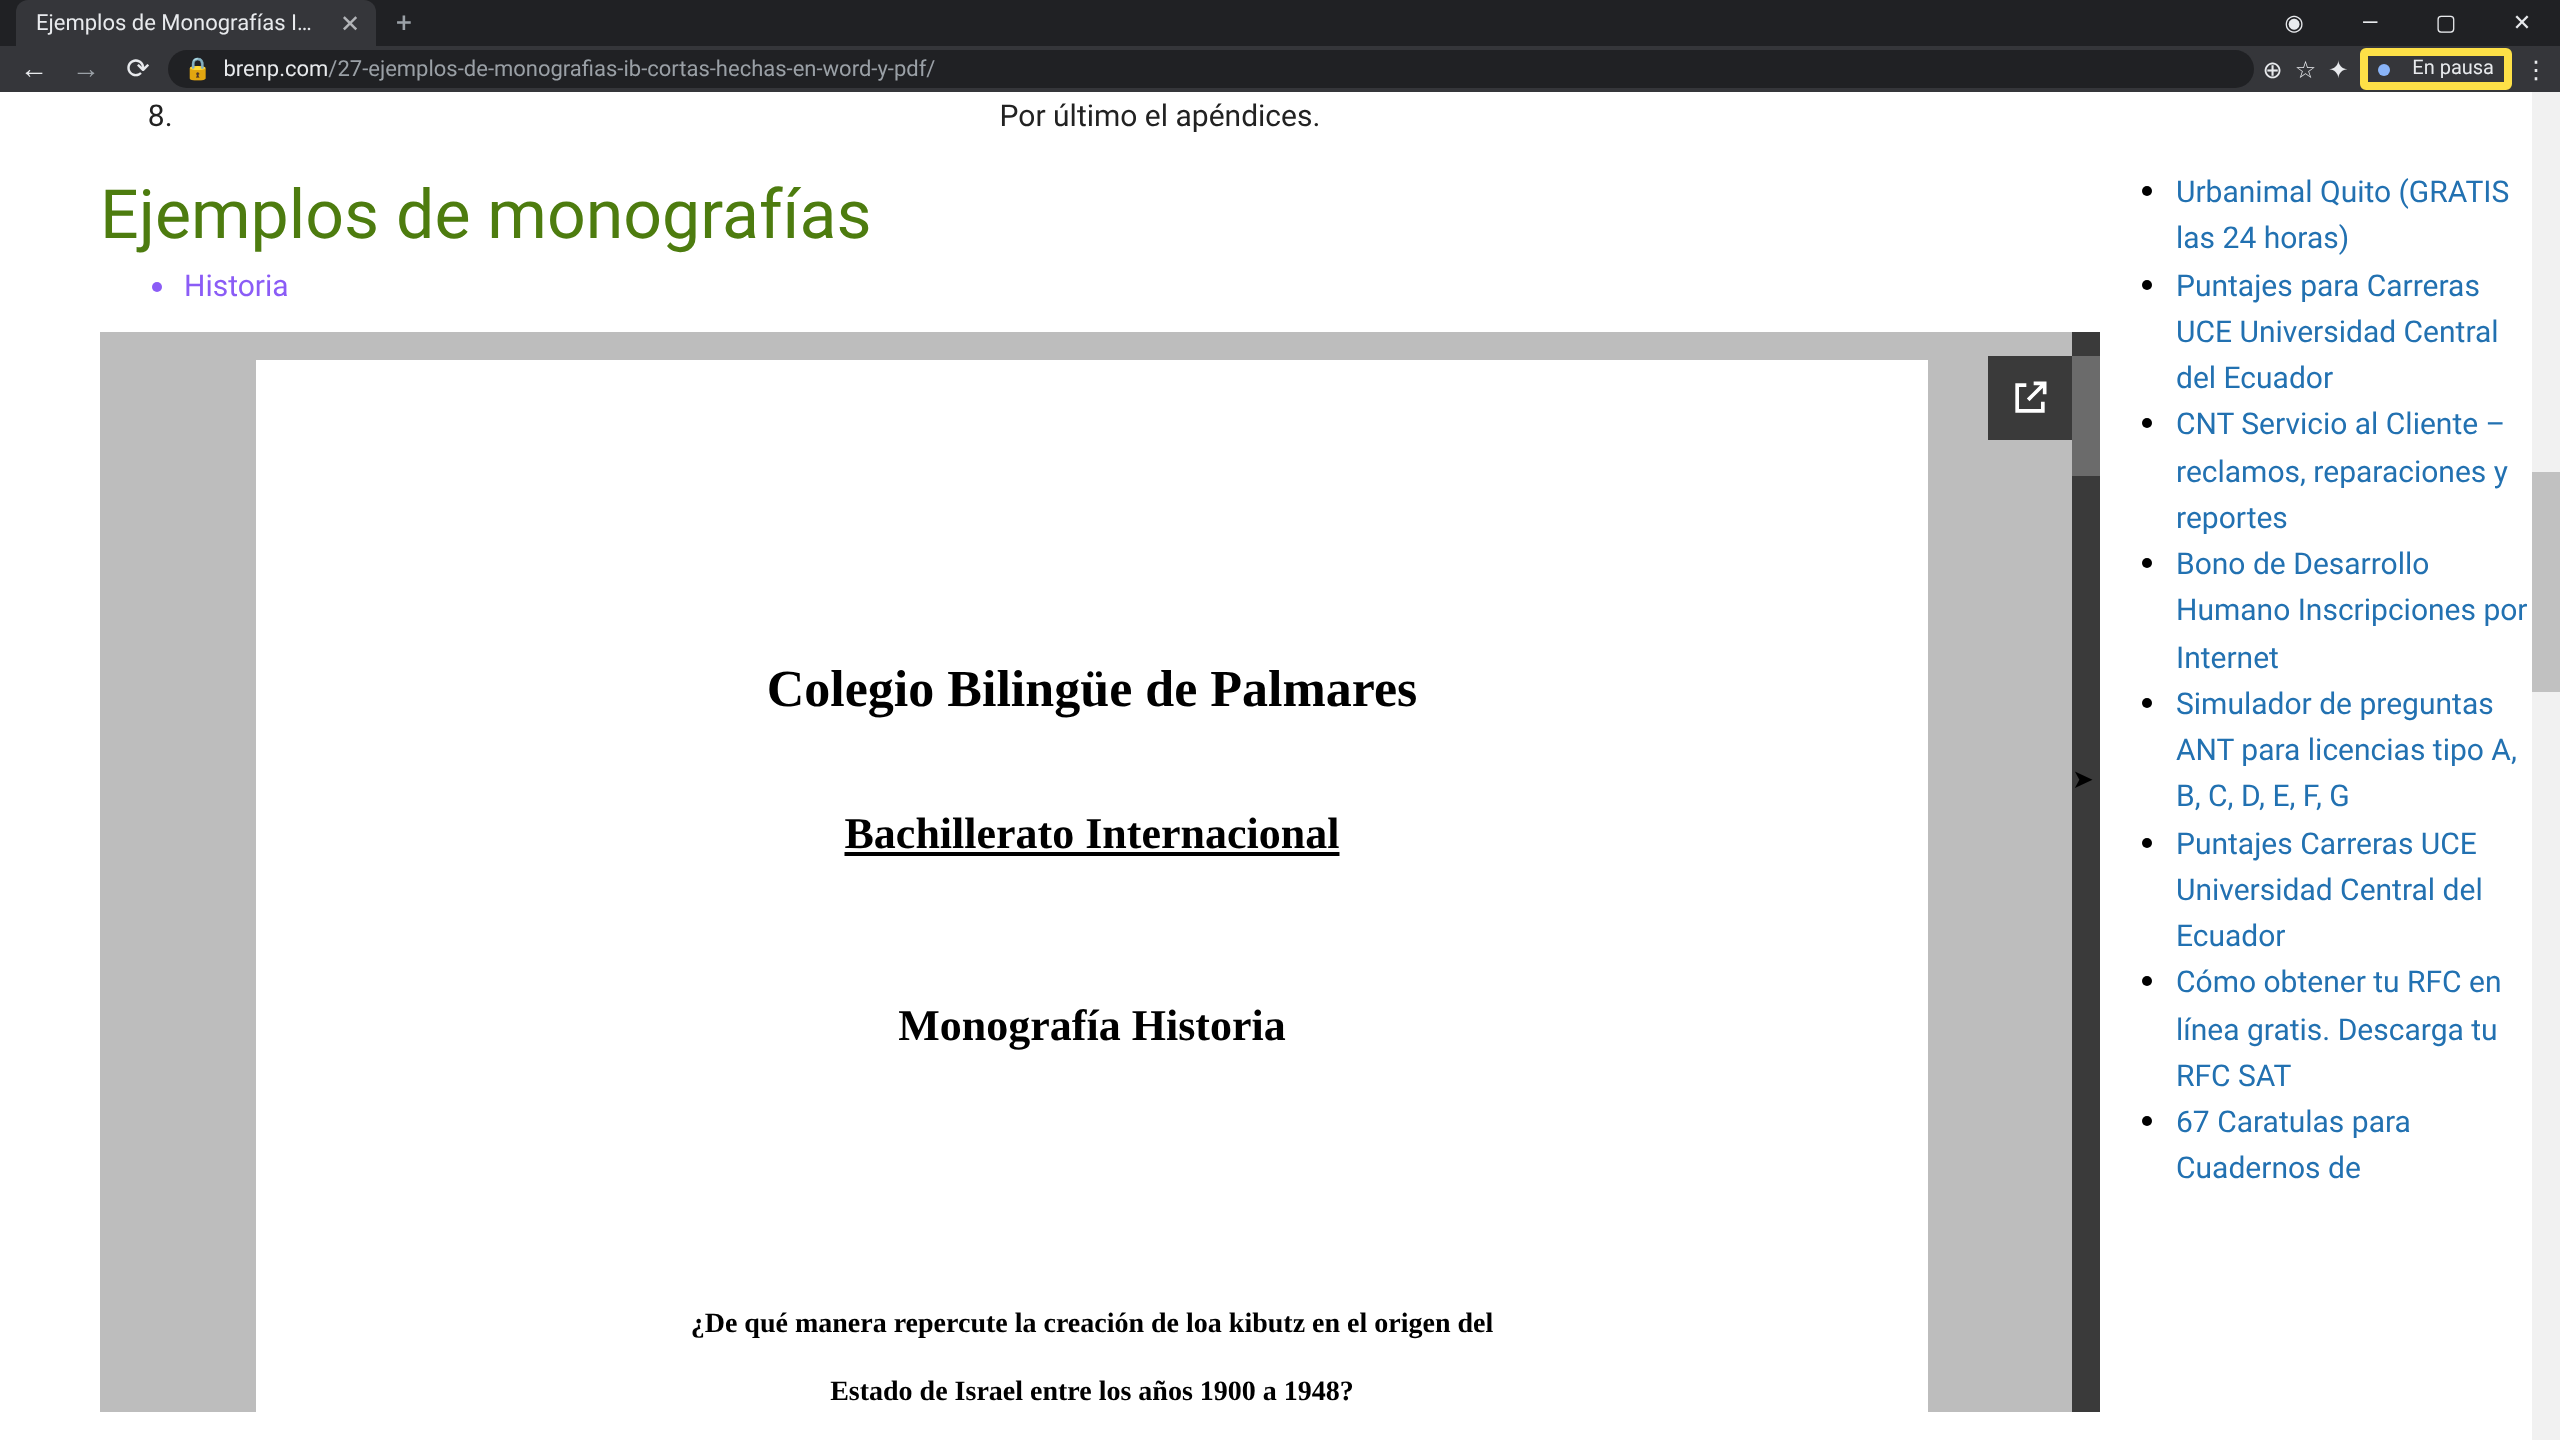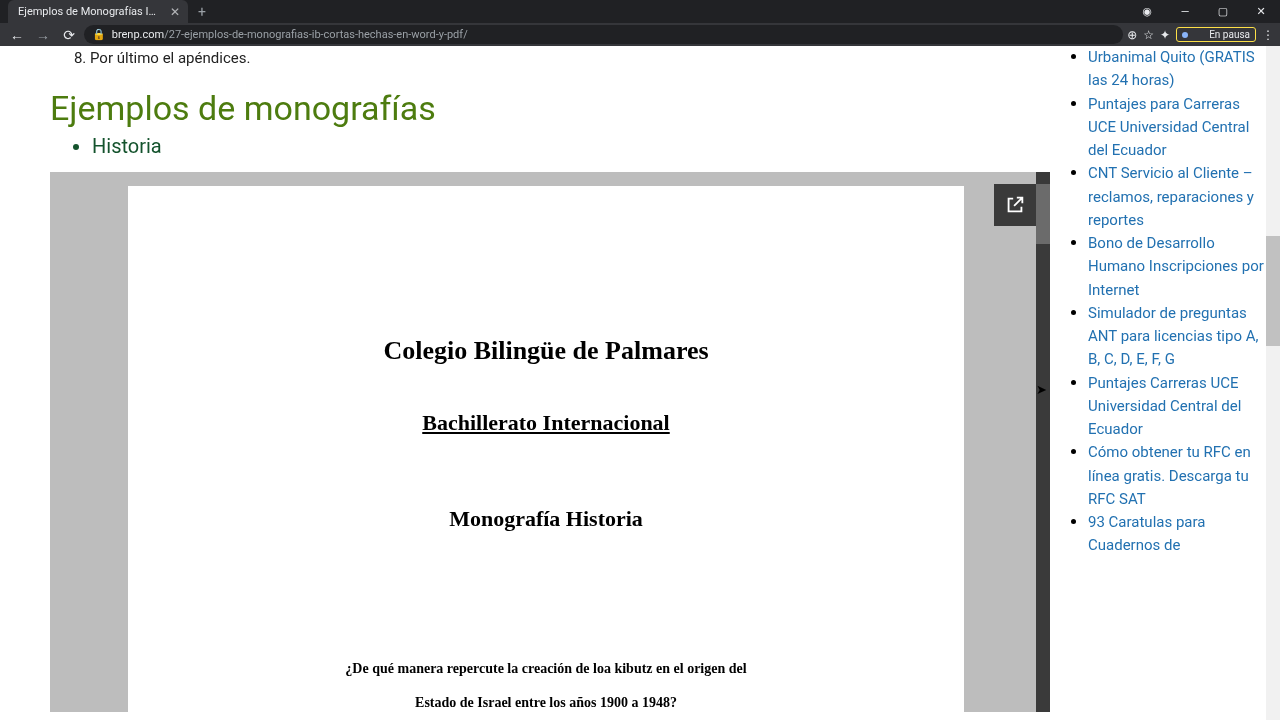--- a/index.html
+++ b/index.html
@@ -14,45 +14,45 @@
 .newtab { color:#9aa0a6; font-size:14px; padding:0 10px; }
 .winctrl { display:flex; }
 .winctrl div { width:38px; height:23px; display:flex; align-items:center; justify-content:center; color:#e8eaed; font-size:11px; }
 
 .toolbar { height:23px; background:#35363a; display:flex; align-items:center; padding:0 6px; gap:4px; }
 .navbtn { width:22px; height:22px; display:flex; align-items:center; justify-content:center; color:#9aa0a6; font-size:14px; }
 .navbtn.active { color:#e8eaed; }
 .urlbar { flex:1; background:#202124; height:19px; border-radius:10px; display:flex; align-items:center; padding:0 8px; gap:6px; color:#9aa0a6; font-size:11px; }
 .urlbar .domain { color:#e8eaed;text-align:center; }
 .rightbtns { display:flex; align-items:center; gap:6px; color:#e8eaed; font-size:12px; }
-.pause-badge { border:1px solid #fde047; border-radius:3px; padding:1px 5px; font-size:10px; display:flex; align-items:center; gap:21px; }
+.pause-badge { border:4px solid #fde047; border-radius:3px; padding:1px 5px; font-size:10px; display:flex; align-items:center; gap:11px; }
 .pause-dot { width:6px; height:6px; background:#8ab4f8; border-radius:50%; }
 
 
 .page { display:flex; height:674px; }
 .main { flex:1; padding:0 0 0 50px; overflow:hidden; }
 .main ol { list-style:decimal; padding-left:40px; margin-bottom:12px; }
-.main ol li { font-size:15px; color:#222; line-height:1.6; }
+.main ol li { font-size:15px; color:#222; line-height:1.6;text-align:center; }
 .h2 { font-size:34px; font-weight:400; color:#4d7c0f; margin:18px 0 6px 0; }
 .main ul { list-style:disc; padding-left:42px; margin-bottom:14px; }
-.main ul li { font-size:20px; color:#14532d; }
+.main ul li { font-size:15px; color:#8b5cf6; }
 
 .pdf-frame { background:#bdbdbd; margin-right:20px; height:540px; position:relative; padding:14px 8px 0 78px; }
 .pdf-scroll { position:absolute; right:0; top:0; width:14px; height:100%; background:#3a3a3a; }
 .pdf-scroll-thumb { width:100%; height:60px; background:#6b6b6b; margin-top:12px; }
 .popout { position:absolute; right:14px; top:12px; width:42px; height:42px; background:#3a3a3a; display:flex; align-items:center; justify-content:center; }
 .popout svg { width:22px; height:22px; fill:none; stroke:#fff; stroke-width:2; }
 
 .doc { background:#fff; width:836px; height:100%; padding:150px 60px 0 60px; font-family:"Times New Roman",Times,serif; text-align:center; }
 .doc .l1 { font-size:26px; font-weight:700; margin-bottom:44px; }
 .doc .l2 { font-size:22px; font-weight:700; margin-bottom:70px;text-decoration:underline; }
 .doc .l3 { font-size:22px; font-weight:700; margin-bottom:120px; }
 .doc .l4 { font-size:14px; font-weight:700; line-height:2.4; }
 
-.sidebar { width:210px; padding:0 16px 0 0; overflow:hidden; }
+.sidebar { width:210px; padding:0 16px 0 0; overflow:hidden;margin-top:39px; }
 .sidebar ul { list-style:disc; padding-left:18px; }
 .sidebar li { margin-bottom:0; }
 .sidebar a { color:#2271b1; text-decoration:none; font-size:15px; line-height:1.55; display:inline; }
 
 .scrollbar-right { position:absolute; right:0; top:46px; width:14px; height:674px; background:#f1f1f1; }
 .scrollbar-thumb { width:100%; height:110px; background:#c1c1c1; margin-top:190px; }
 
 .cursor { position:absolute; left:1036px; top:382px; font-size:13px; color:#000; pointer-events:none; }
 </style>
 </head>
@@ -127,21 +127,21 @@
 
   <div class="sidebar">
     <ul id="sidelinks">
         <li><a href="#">Urbanimal Quito (GRATIS las 24 horas)</a></li>
         <li><a href="#">Puntajes para Carreras UCE Universidad Central del Ecuador</a></li>
         <li><a href="#">CNT Servicio al Cliente – reclamos, reparaciones y reportes</a></li>
         <li><a href="#">Bono de Desarrollo Humano Inscripciones por Internet</a></li>
         <li><a href="#">Simulador de preguntas ANT para licencias tipo A, B, C, D, E, F, G</a></li>
         <li><a href="#">Puntajes Carreras UCE Universidad Central del Ecuador</a></li>
         <li><a href="#">Cómo obtener tu RFC en línea gratis. Descarga tu RFC SAT</a></li>
-        <li><a href="#">93 Caratulas para Cuadernos de</a></li>
+        <li><a href="#">67 Caratulas para Cuadernos de</a></li>
       </ul>
   </div>
 </div>
 
 <div class="scrollbar-right">
   <div class="scrollbar-thumb"></div>
 </div>
 
 <div class="cursor">➤</div>
 

